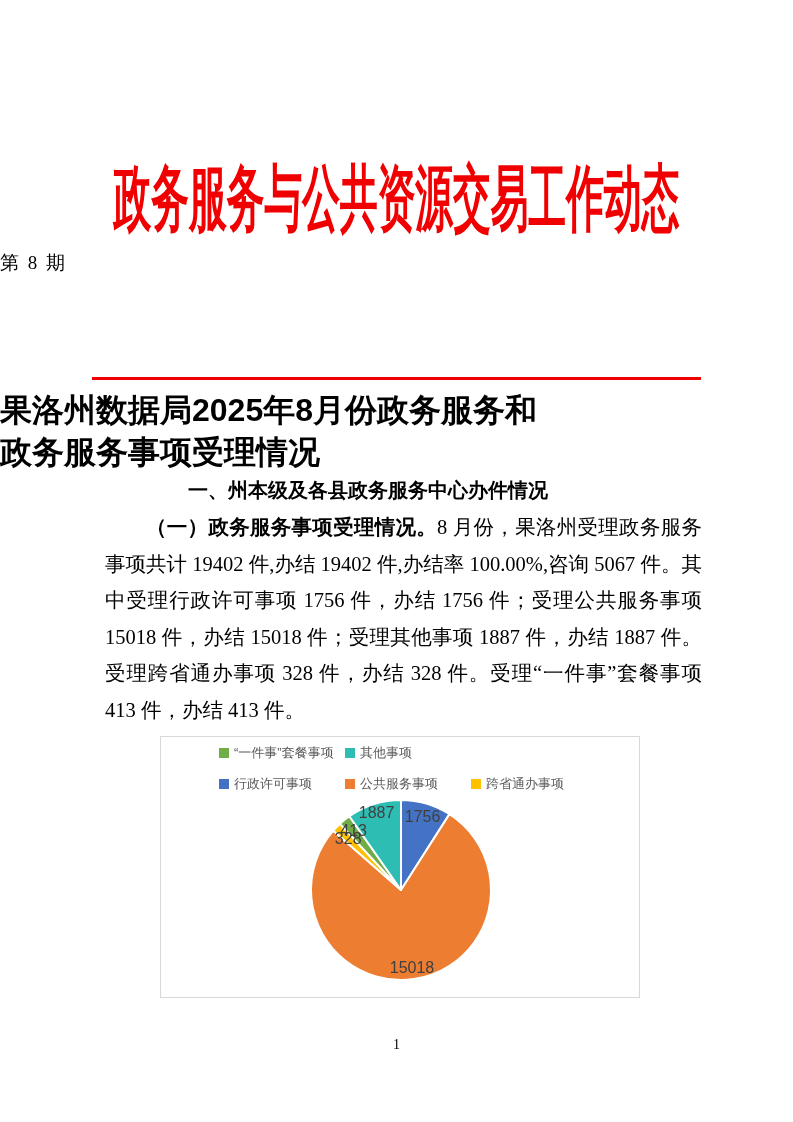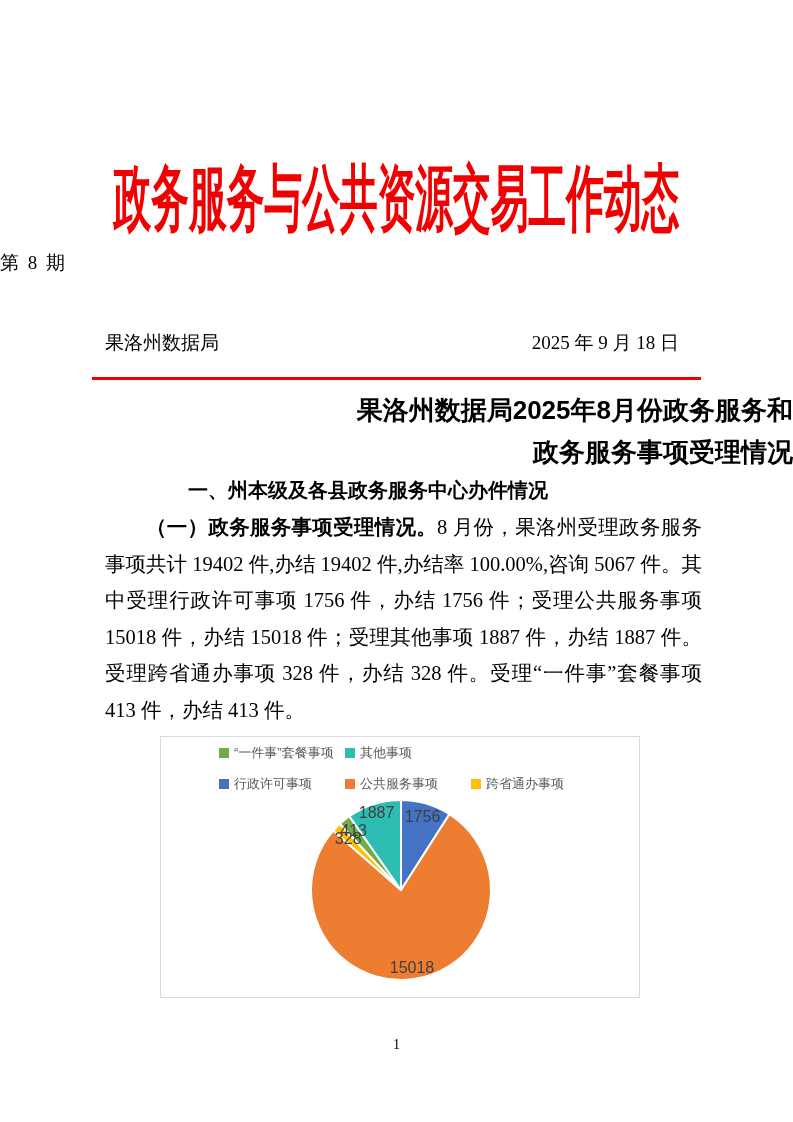--- a/index.html
+++ b/index.html
@@ -50,24 +50,24 @@
 
   .red-rule {
     position: absolute;
     top: 377px; left: 92px; width: 609px; height: 3px;
     background: #f00000;
   }
 
   .doc-title {
     position: absolute;
     top: 389px; left: 0; right: 0;
-    text-align: right;
+    text-align: left;
     font-family: "Liberation Sans", "DejaVu Sans", sans-serif;
     font-weight: bold;
-    font-size: 26px;
+    font-size: 32px;
     line-height: 42px;
   }
 
   .section-heading {
     position: absolute;
     top: 477px; left: 146px;
     font-family: "Liberation Sans", "DejaVu Sans", sans-serif;
     font-weight: bold;
     font-size: 20px;
     margin-left: 42px;
@@ -136,24 +136,20 @@
 <body>
 
 <div class="page">
 
   <div class="banner">
     <span class="banner-inner">政务服务与公共资源交易工作动态</span>
   </div>
 
   <div class="issue">第 8 期</div>
 
-  <div class="info-row">
-    <span class="info-issuer">果洛州数据局</span>
-    <span class="info-date">2025 年 9 月 18 日</span>
-  </div>
 
   <div class="red-rule"></div>
 
   <div class="doc-title">
     <div>果洛州数据局2025年8月份政务服务和</div>
     <div>政务服务事项受理情况</div>
   </div>
 
   <div class="section-heading">一、州本级及各县政务服务中心办件情况</div>
 

